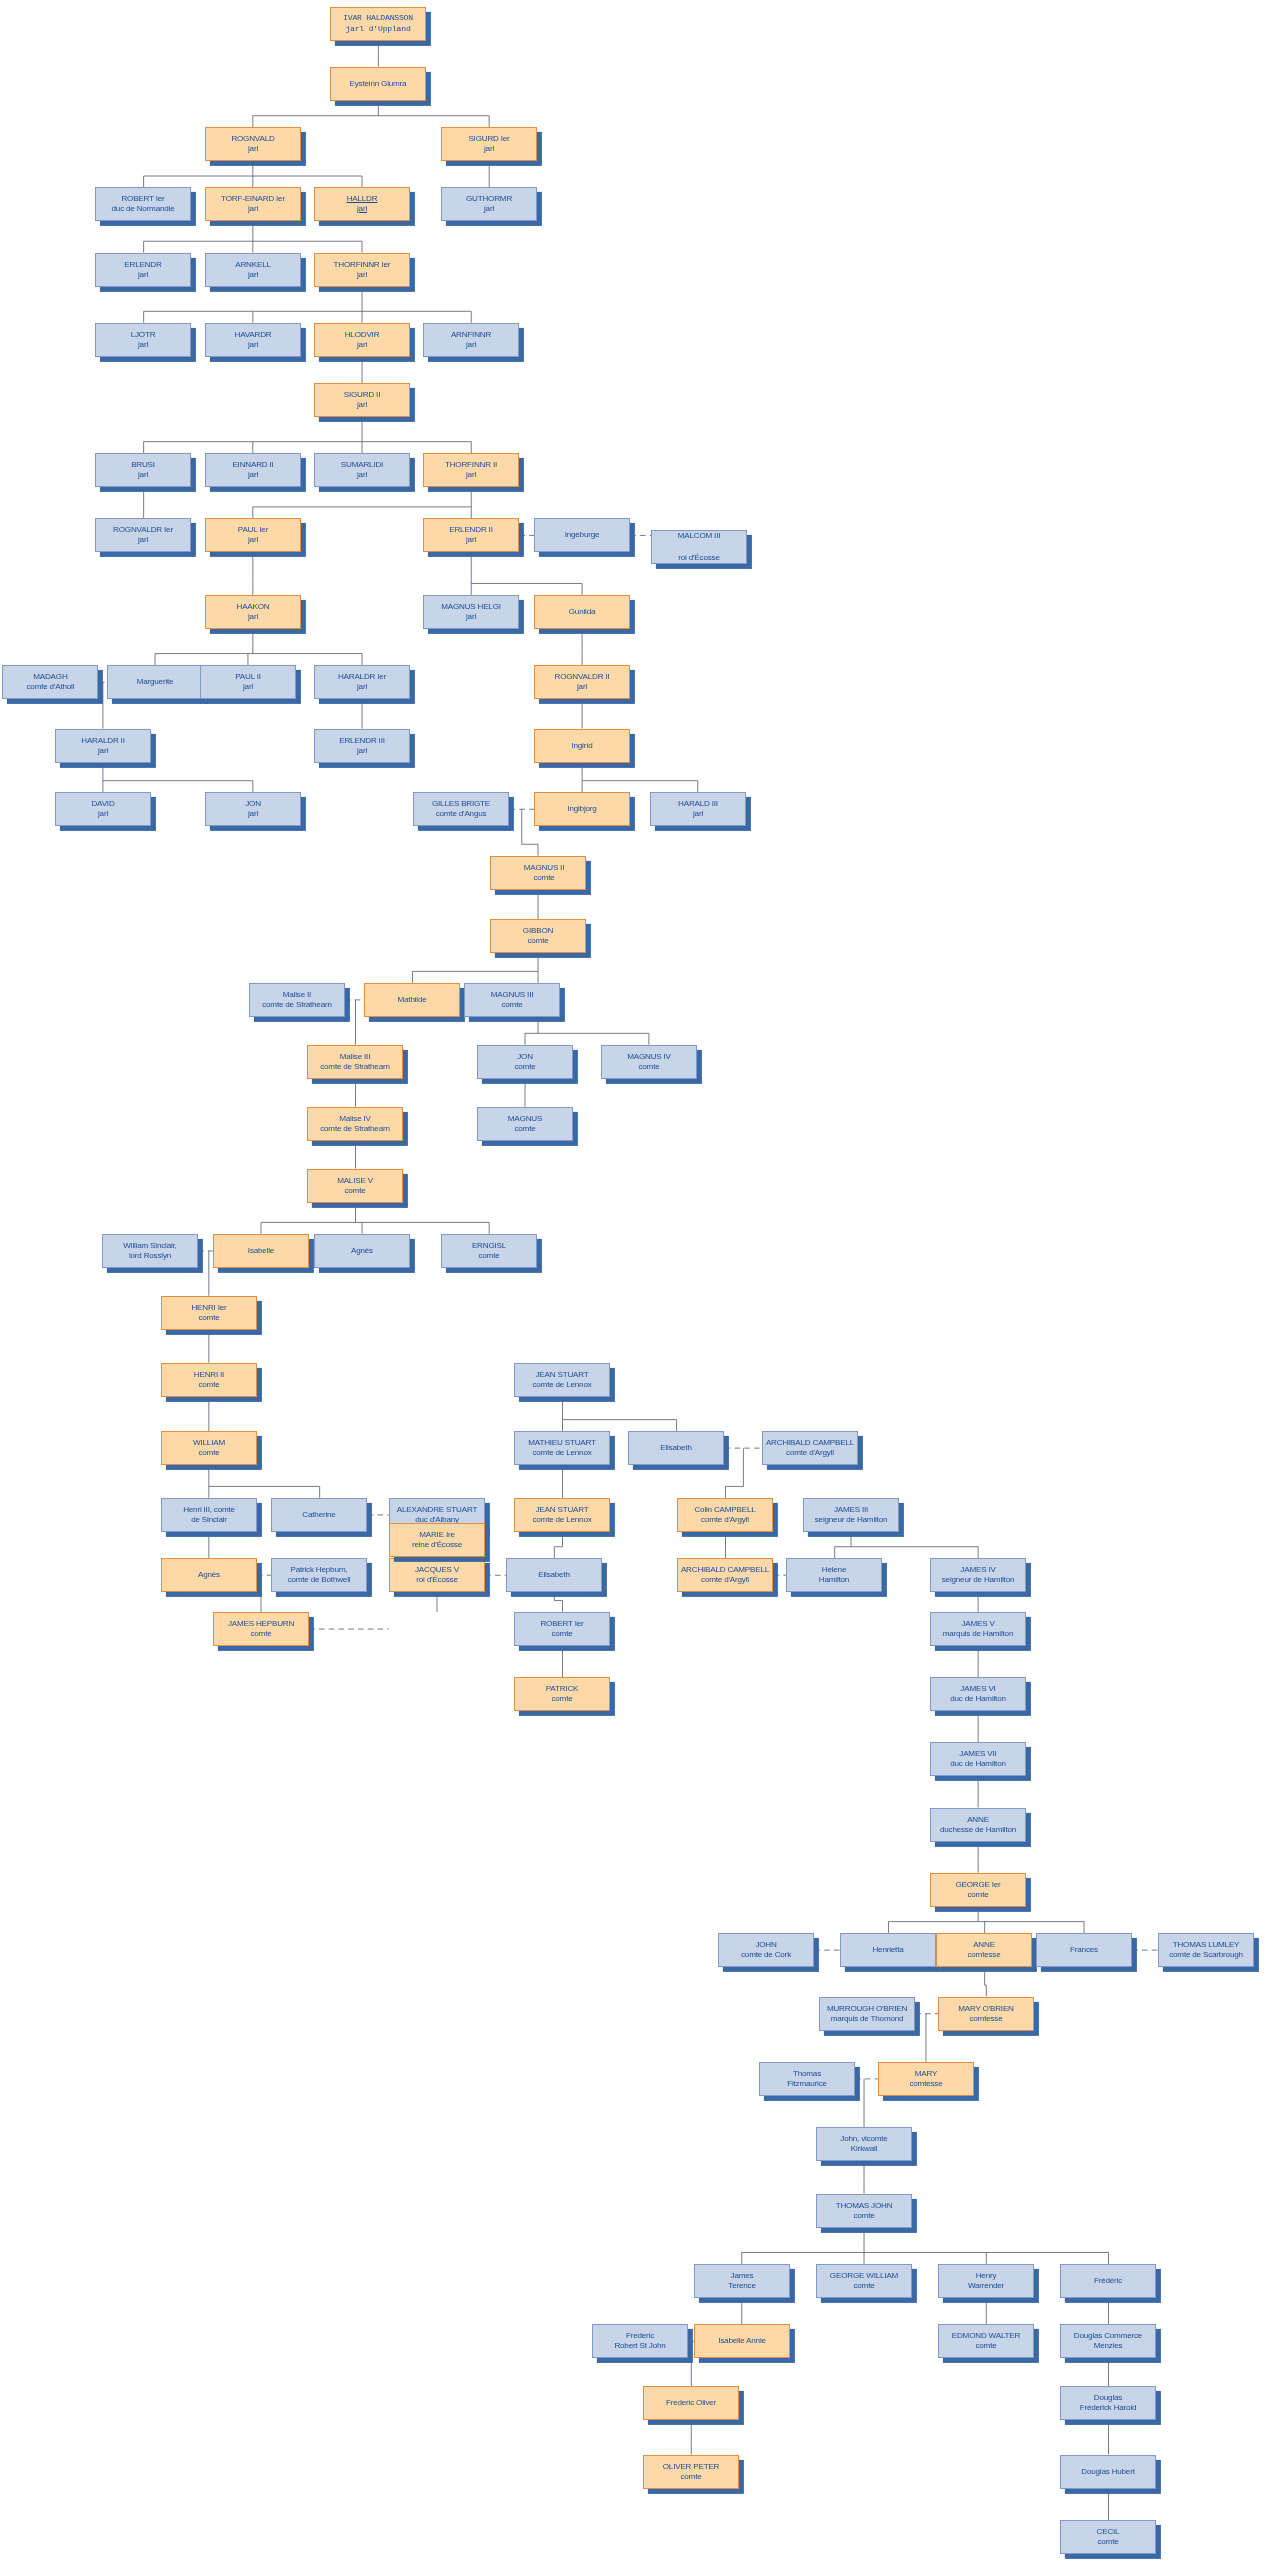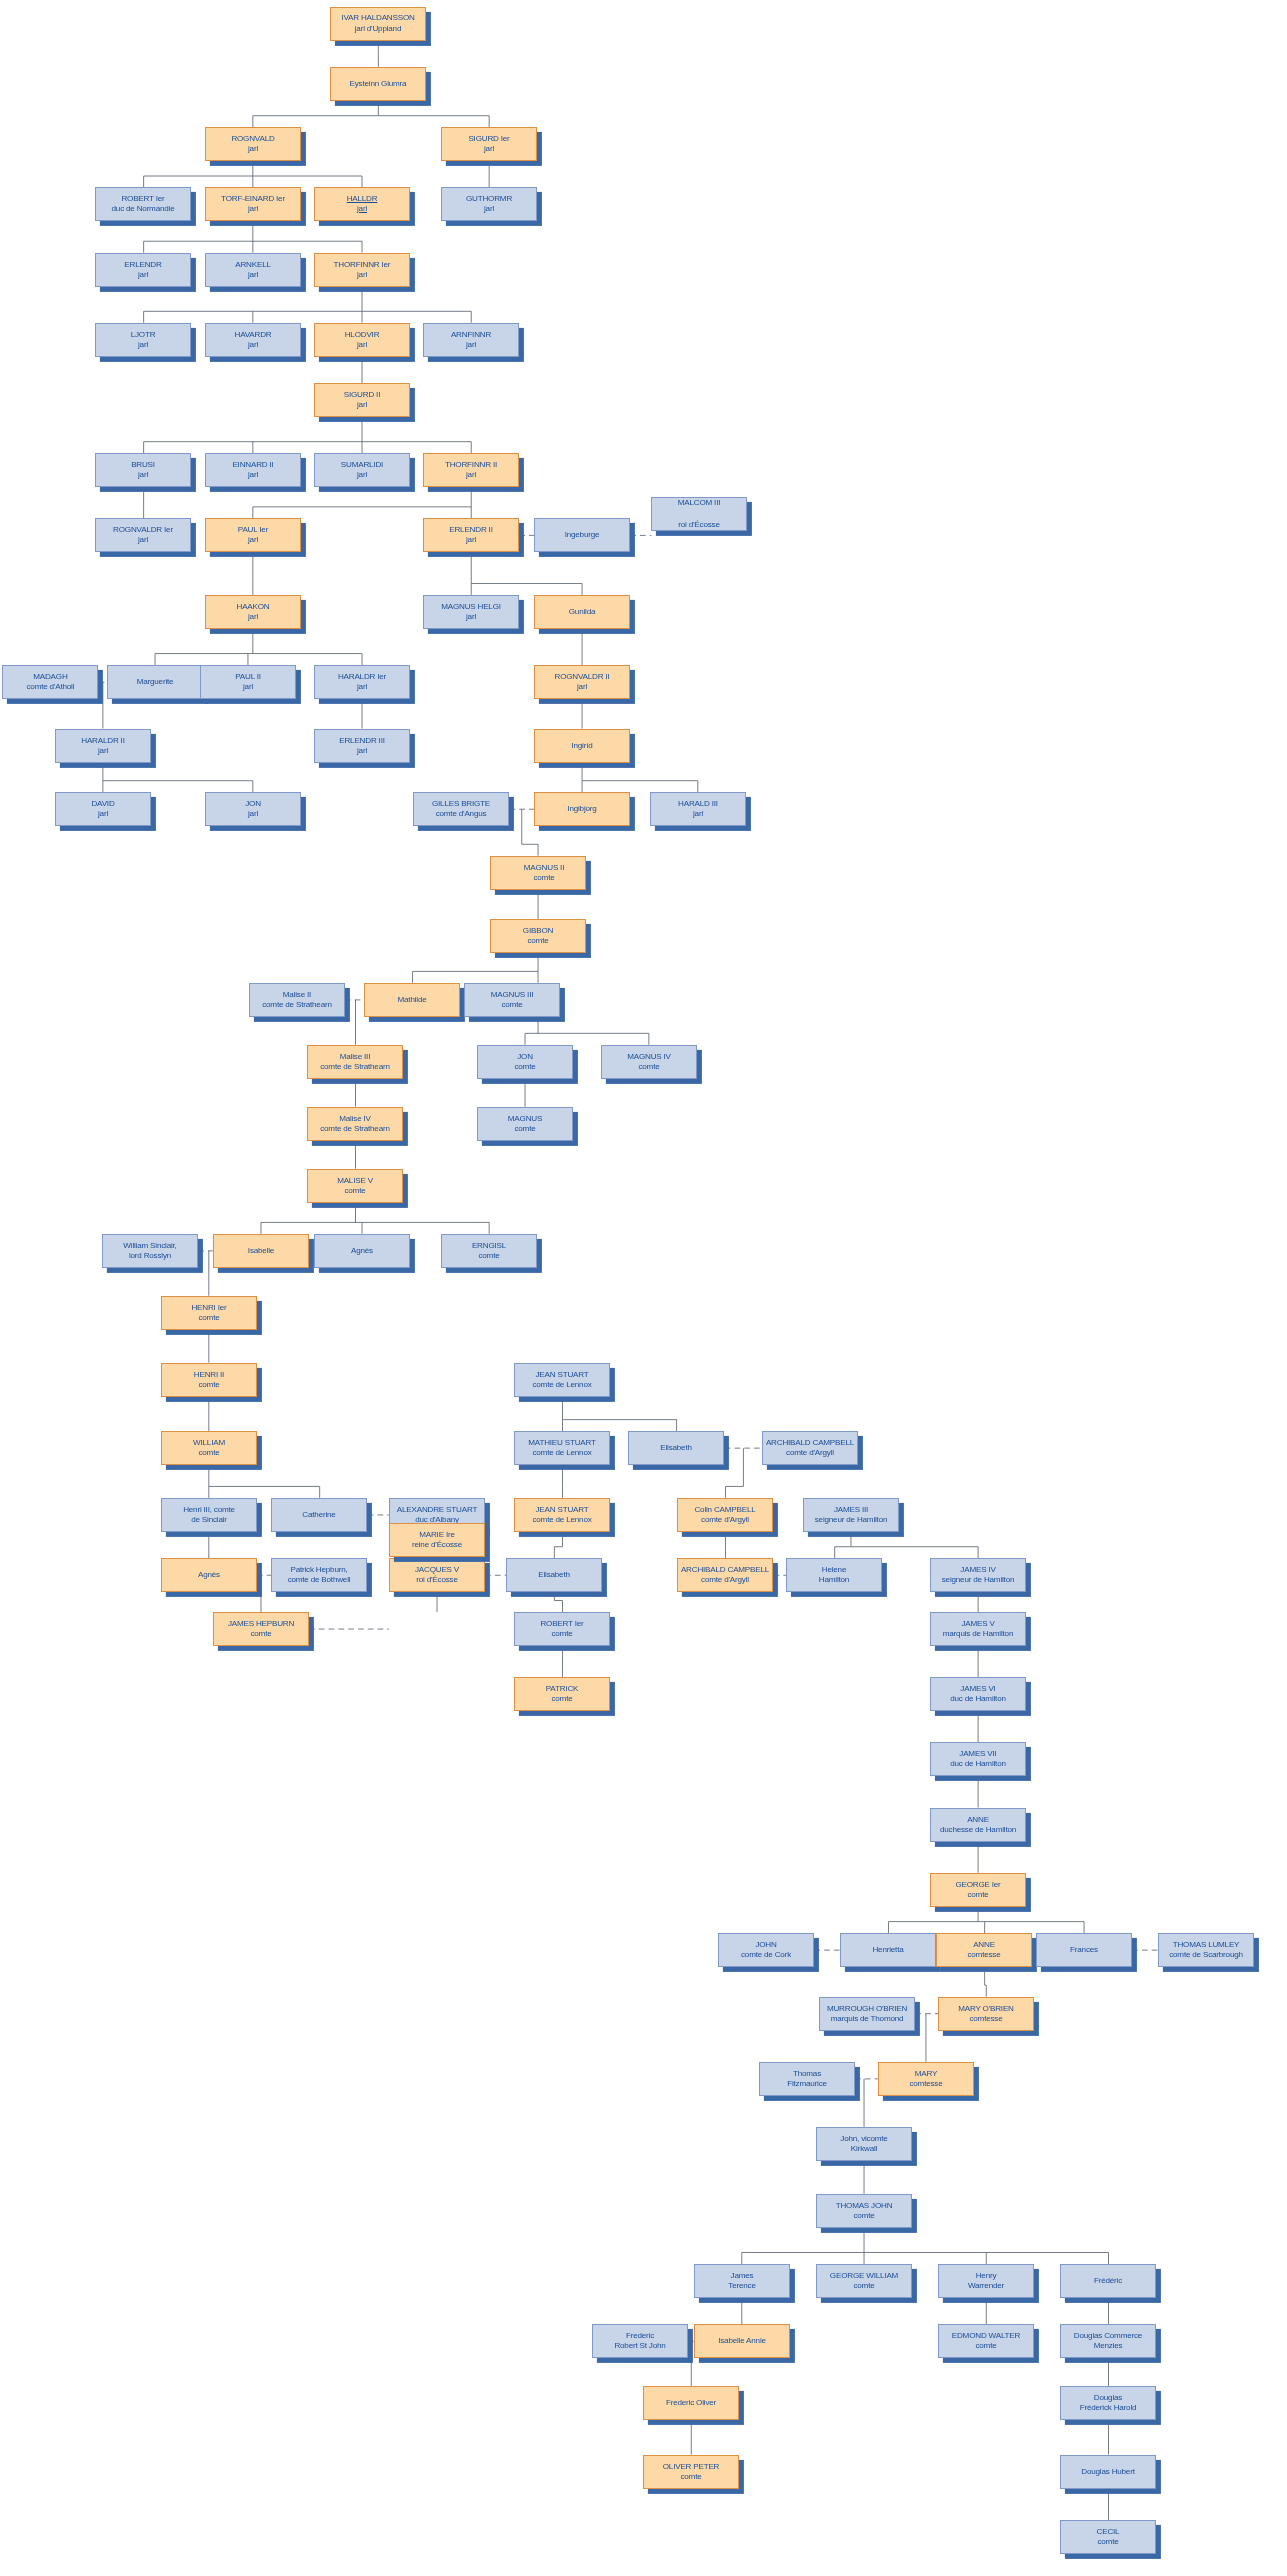--- a/index.html
+++ b/index.html
@@ -217,21 +217,21 @@
       <line x1="256" y1="1535" x2="256" y2="1590" stroke="#555f6e" stroke-width="1"></line>
       <line x1="320" y1="1933" x2="320" y2="1978" stroke="#555f6e" stroke-width="1"></line>
       <line x1="912" y1="1777" x2="912" y2="1824" stroke="#555f6e" stroke-width="1"></line>
       <line x1="912" y1="1824" x2="890" y2="1824" stroke="#555f6e" stroke-width="1"></line>
       <line x1="890" y1="1824" x2="890" y2="1838" stroke="#555f6e" stroke-width="1"></line>
       <line x1="1136" y1="2471" x2="1136" y2="2530" stroke="#555f6e" stroke-width="1"></line>
       <line x1="1060" y1="2551" x2="1060" y2="2610" stroke="#555f6e" stroke-width="1"></line>
       <line x1="848" y1="2873" x2="848" y2="2928" stroke="#555f6e" stroke-width="1"></line>
     </svg>
   <div>
-      <div class="node royal" style="left: 330px; top: 6.5px;">
+      <div class="node royal" style="left: 330px; top: 6.5px; font-family: Liberation Mono, monospace;">
         <div class="nm">IVAR HALDANSSON</div>
         <div class="tt">jarl d'Uppland</div>
       </div>
       <div class="node royal" style="left: 330px; top: 67px;">
         <div class="nm">Eysteinn Glumra</div>
       </div>
       <div class="node royal" style="left: 205px; top: 127px;">
         <div class="nm">ROGNVALD</div>
         <div class="tt">jarl</div>
       </div>
@@ -311,21 +311,21 @@
         <div class="nm">PAUL Ier</div>
         <div class="tt">jarl</div>
       </div>
       <div class="node royal" style="left: 423px; top: 518px;">
         <div class="nm">ERLENDR II</div>
         <div class="tt">jarl</div>
       </div>
       <div class="node other" style="left: 534px; top: 518px;">
         <div class="nm">Ingeburge</div>
       </div>
-      <div class="node other" style="left: 651px; top: 497px; gap: 12px;">
+      <div class="node other" style="left: 651px; top: 530px; gap: 12px;">
         <div class="nm">MALCOM III</div>
         <div class="tt">roi d'Écosse</div>
       </div>
       <div class="node royal" style="left: 205px; top: 595px;">
         <div class="nm">HAAKON</div>
         <div class="tt">jarl</div>
       </div>
       <div class="node other" style="left: 423px; top: 595px;">
         <div class="nm">MAGNUS HELGI</div>
         <div class="tt">jarl</div>

